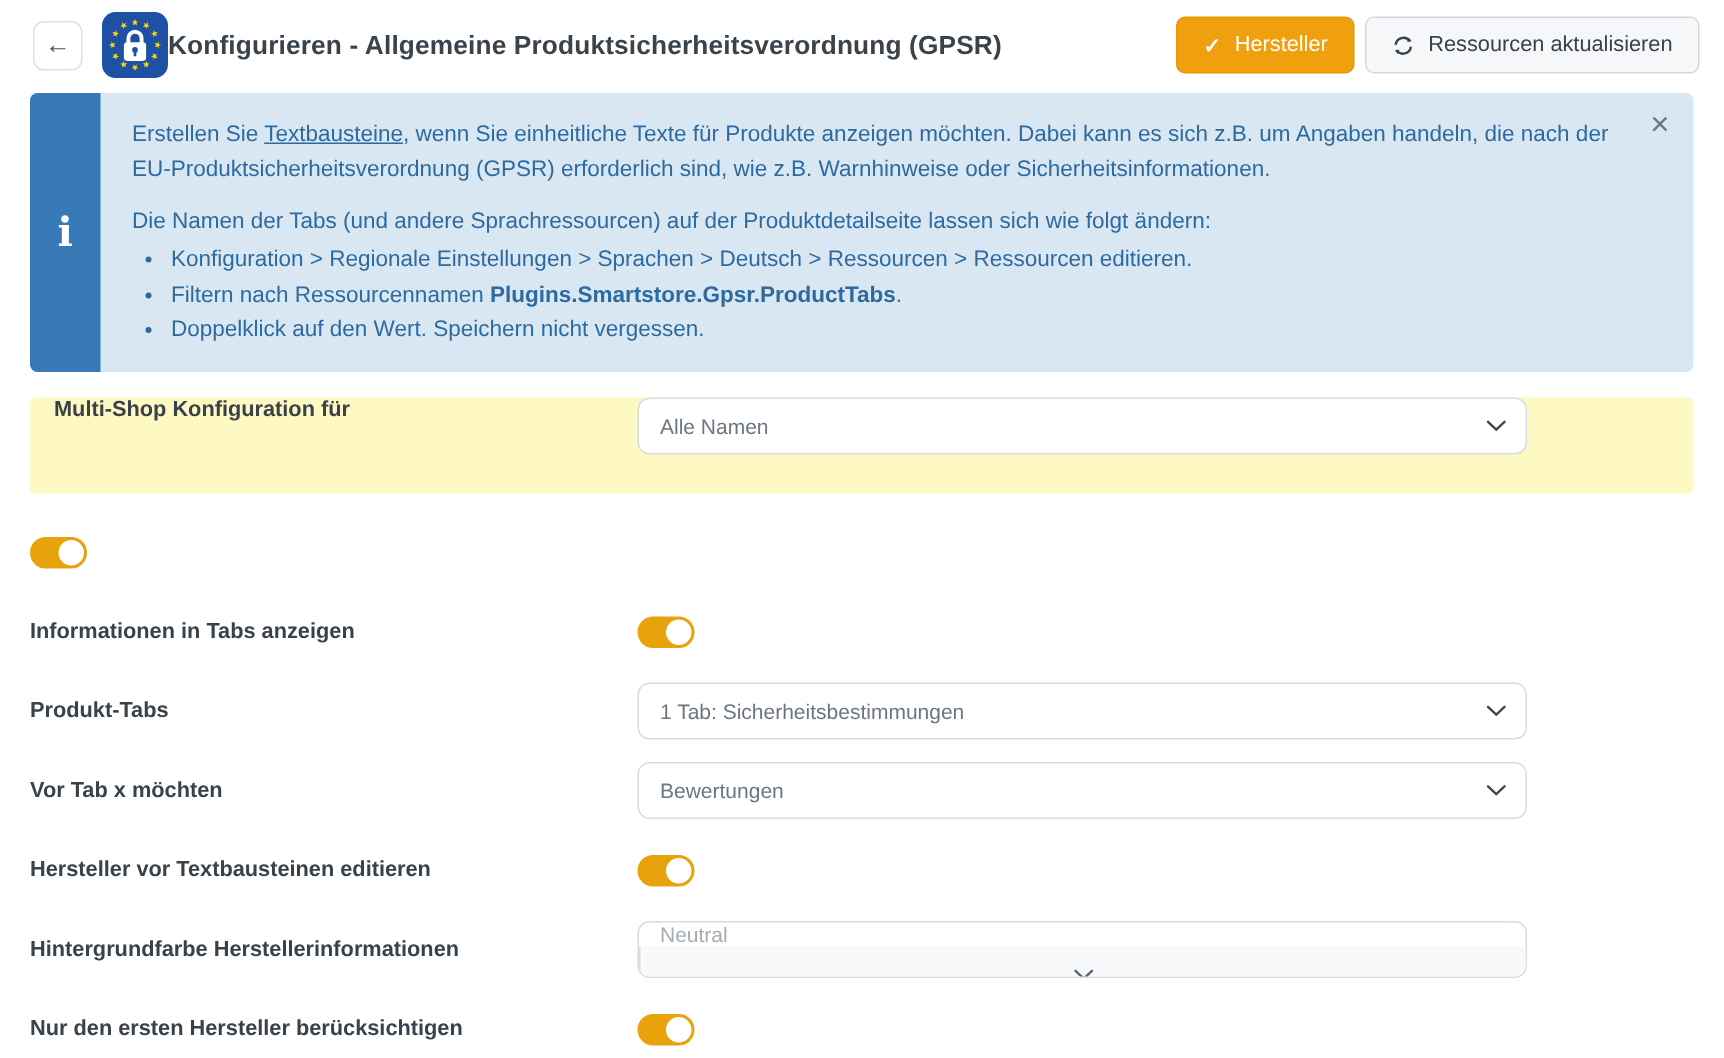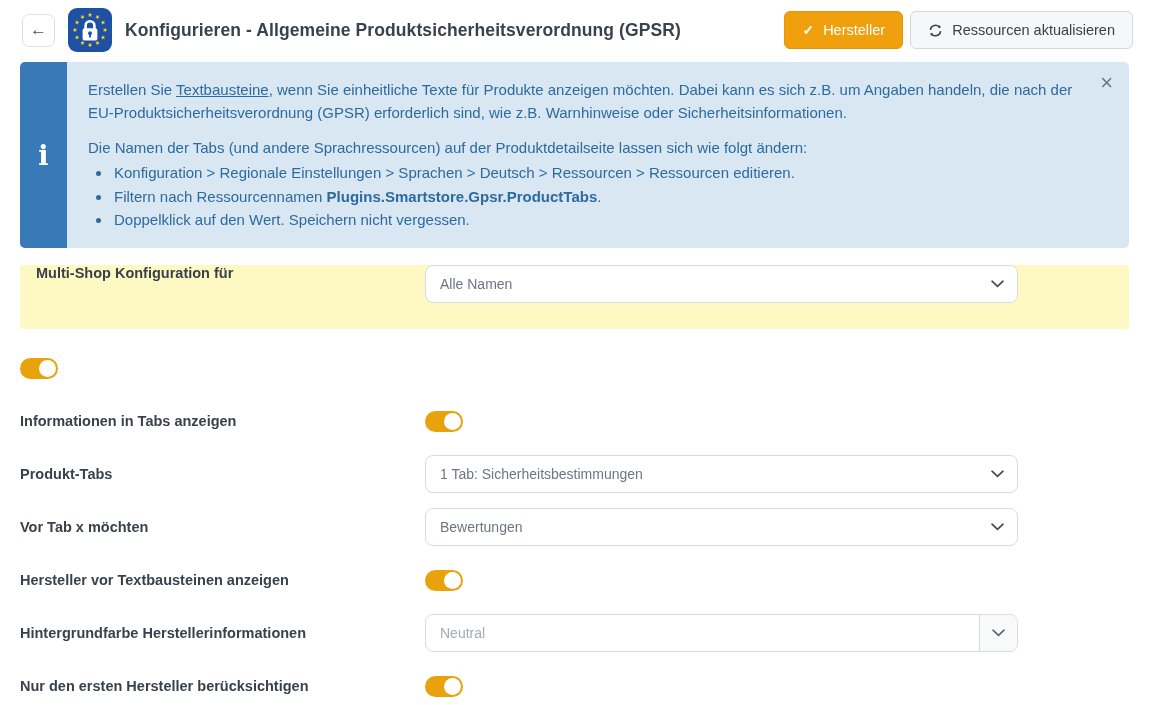--- a/index.html
+++ b/index.html
@@ -5,21 +5,21 @@
   * { box-sizing: border-box; margin: 0; padding: 0; }
   html,body { width:1149px; height:705px; background:#fff; overflow:hidden;
     font-family:"Liberation Sans","DejaVu Sans",sans-serif; }
 
   
   .header { display:flex; align-items:center; height:60px; padding:0 16px 0 22px; }
   .back-btn { width:33px; height:33px; border:1px solid #dde1e5; border-radius:7px;
     background:#fff; display:flex; align-items:center; justify-content:center;
     color:#485058; font-size:17px; cursor:pointer; flex:0 0 auto; }
   .app-icon { margin-left:13px; flex:0 0 auto; display:flex; }
-  .page-title { margin-left:13px; font-size:17.5px; font-weight:700; color:#3a434c; letter-spacing:.1px;text-align:right; }
+  .page-title { font-size:17.5px; font-weight:700; color:#3a434c; letter-spacing:.1px;text-align:right; }
   .spacer { flex:1; }
   .btn { height:38px; display:inline-flex; align-items:center; gap:9px; border-radius:6px;
     font-size:14.5px; padding:0 17px; cursor:pointer; border:1px solid transparent; }
   .btn-save { background:#efa00c; border-color:#e59708; color:#fff; }
   .btn-save .chk { font-size:14px; font-weight:700; }
   .btn-refresh { margin-left:7px; background:#f6f7f8; border-color:#d2d8dd; color:#39424b; }
 
   
   .alert { position:relative; margin:2px 20px 0; display:flex; background:#d9e7f3;
     border-radius:5px; overflow:hidden; }
@@ -43,21 +43,21 @@
 
   
   .select { width:593px; height:38px; background:#fff; border:1px solid #d7dce1;
     border-radius:8px; display:flex; align-items:center; justify-content:space-between;
     padding:0 13px 0 14px; color:#6d7680; font-size:14px; cursor:pointer; }
   .toggle { position:relative; width:38px; height:21px; border-radius:11px;
     background:#e8a20b; cursor:pointer; }
   .toggle .knob { position:absolute; top:2px; right:2px; width:17px; height:17px;
     border-radius:50%; background:#fff; }
   .igroup { width:593px; height:38px; border:1px solid #d7dce1; border-radius:8px;
-    background:#fff; display:flex; overflow:hidden; }
+    background:#fff; display:flex; overflow:hidden;flex-direction:column; }
   .igroup input { flex:1; border:0; outline:none; padding:0 14px; font-size:14px;
     color:#6d7680; font-family:inherit; background:transparent; }
   .igroup input::placeholder { color:#a4acb4; opacity:1; }
   .igroup .append { flex:0 0 38px; background:#f8f9fa; border-left:1px solid #d7dce1;
     display:flex; align-items:center; justify-content:center; cursor:pointer; }
 
   
   .form { margin:20px 20px 0; }
   .frow { display:flex; align-items:center; min-height:38px; margin-bottom:15px; }
   .frow .flabel { width:405px; font-size:14.5px; font-weight:700; color:#39424b;
@@ -178,21 +178,21 @@
       <span>Bewertungen</span>
       <span style="display:flex;">
         <svg width="13" height="8" viewBox="0 0 13 8">
             <path d="M1 1.2 L6.5 6.4 L12 1.2" stroke="#3e4750" stroke-width="1.6" fill="none" stroke-linecap="round"></path>
           </svg>
       </span>
     </div>
   </div>
 
   <div class="frow">
-    <div class="flabel">Hersteller vor Textbausteinen anzeigen</div>
+    <div class="flabel">Hersteller vor Textbausteinen editieren</div>
     <div class="toggle">
         <div class="knob"></div>
       </div>
   </div>
 
   <div class="frow">
     <div class="flabel">Hintergrundfarbe Herstellerinformationen</div>
     <div class="igroup">
       <input type="text" placeholder="Neutral" style="">
       <div class="append">

